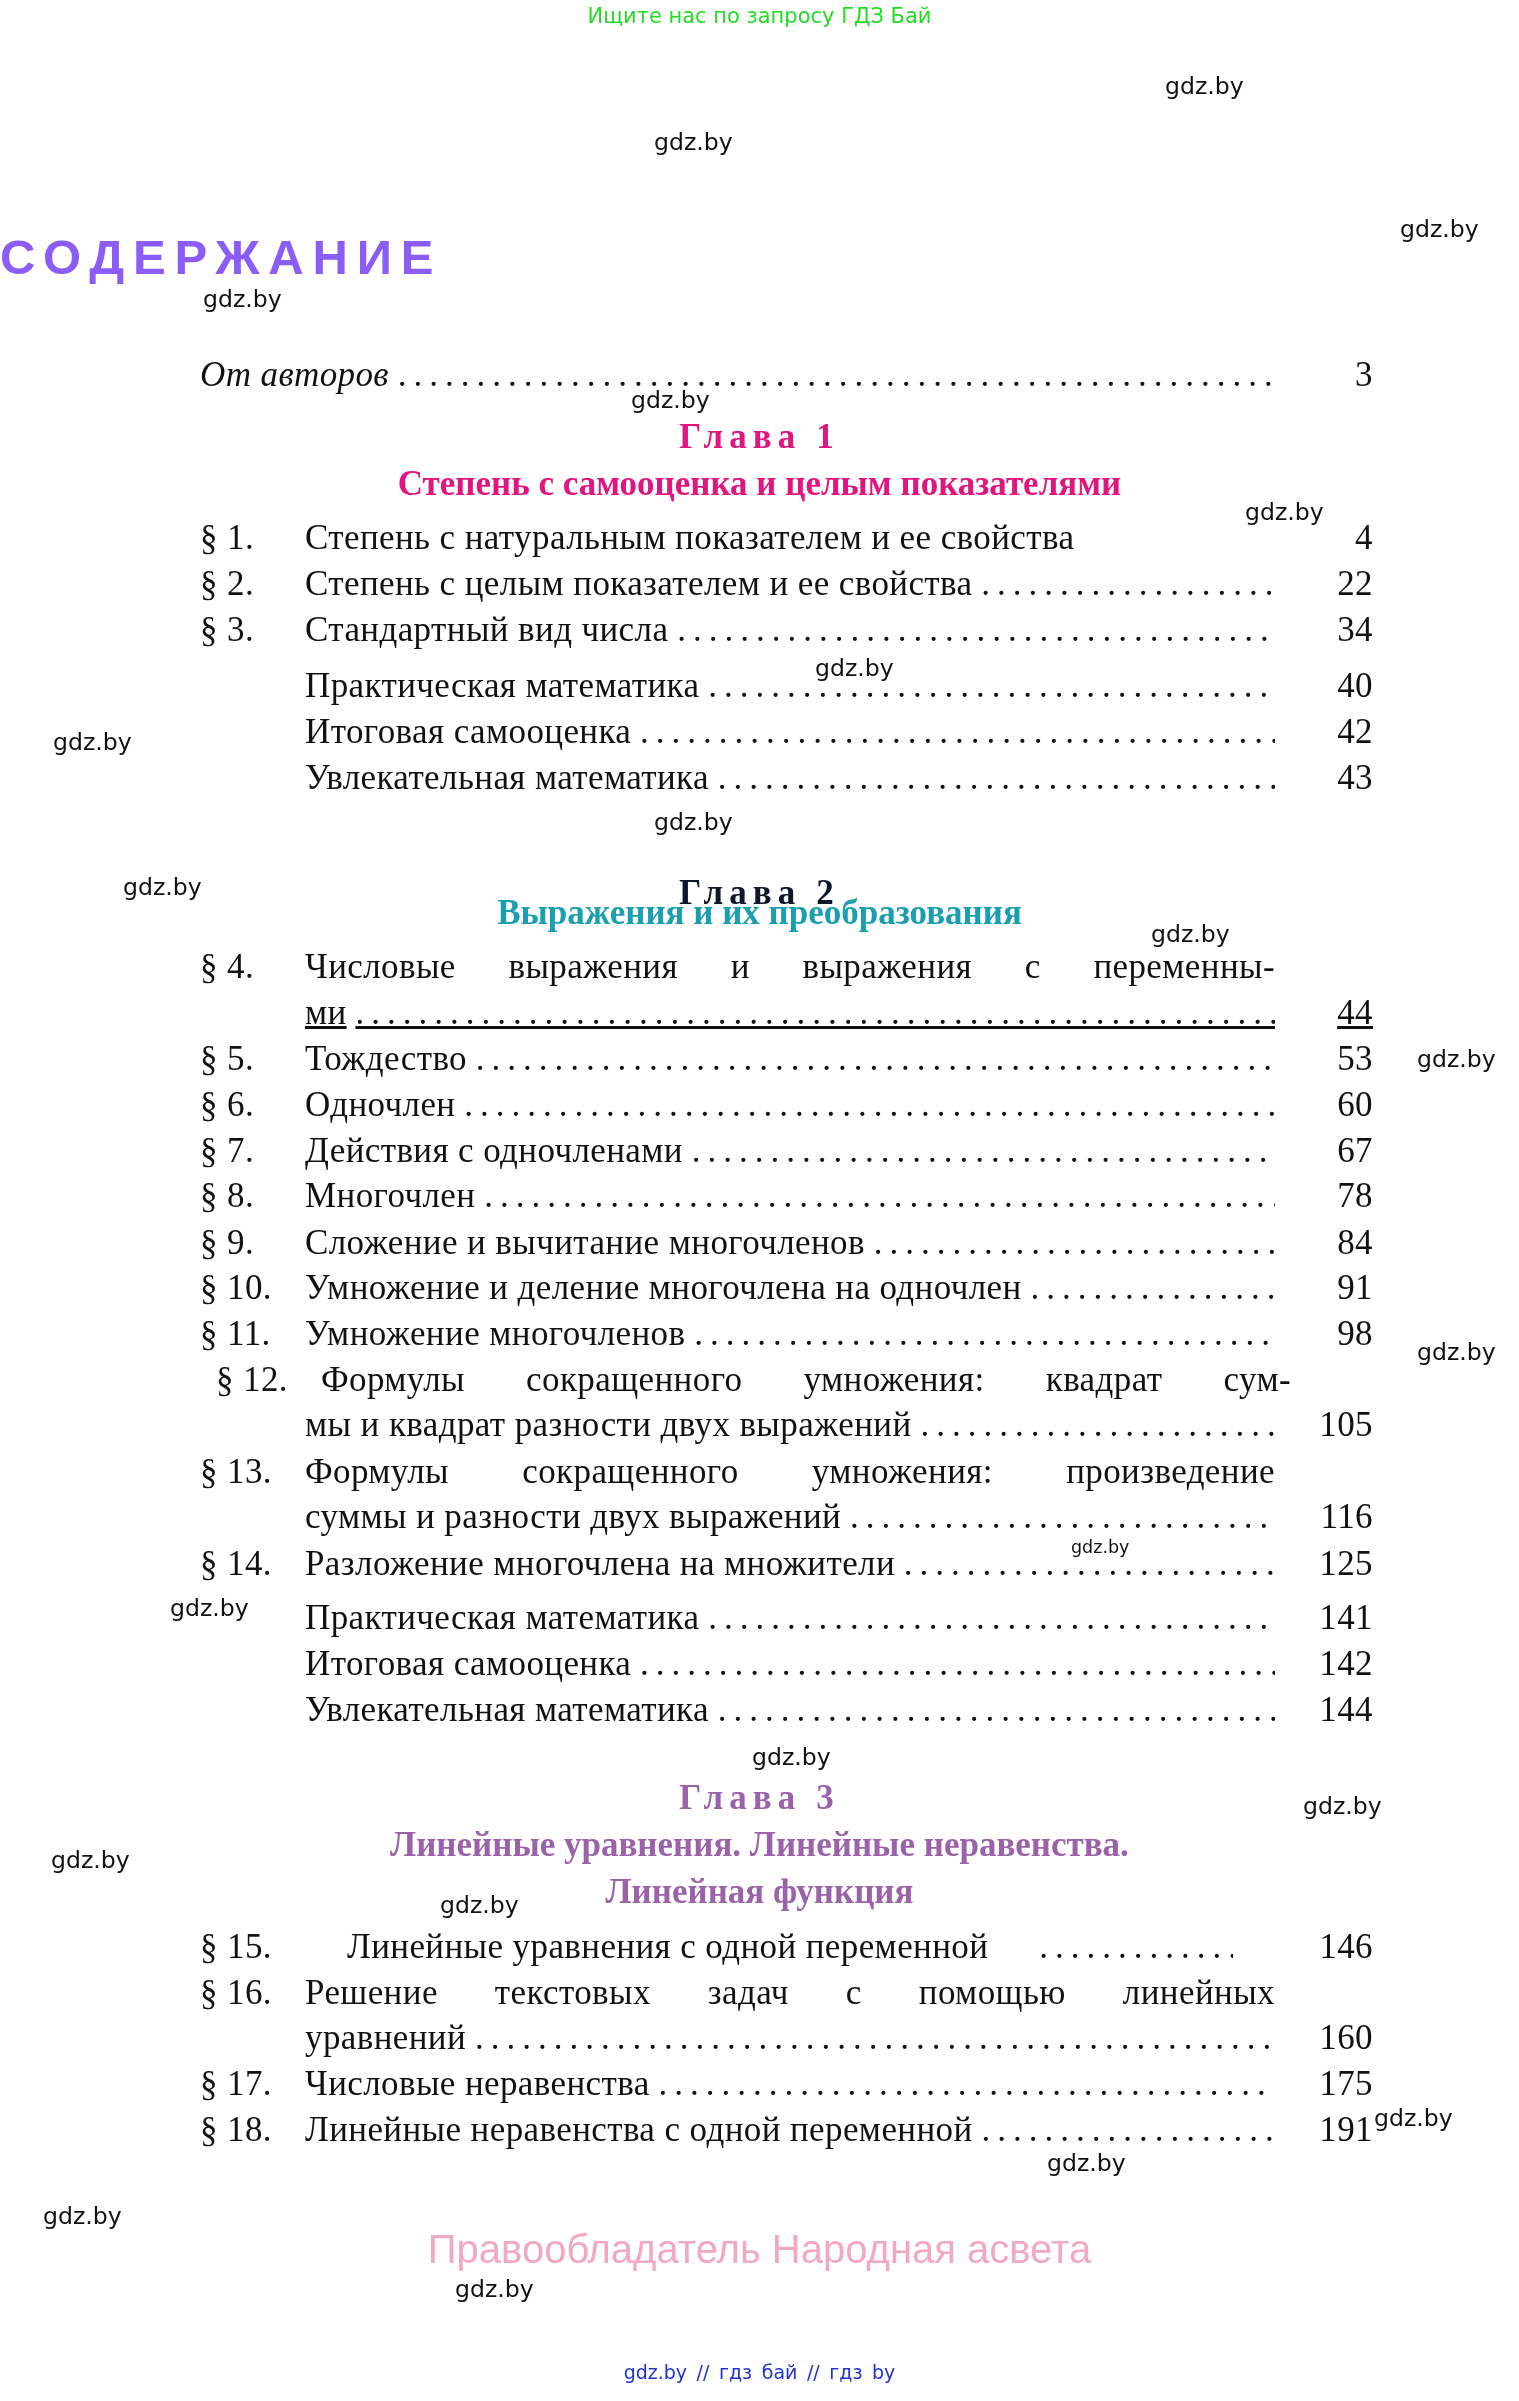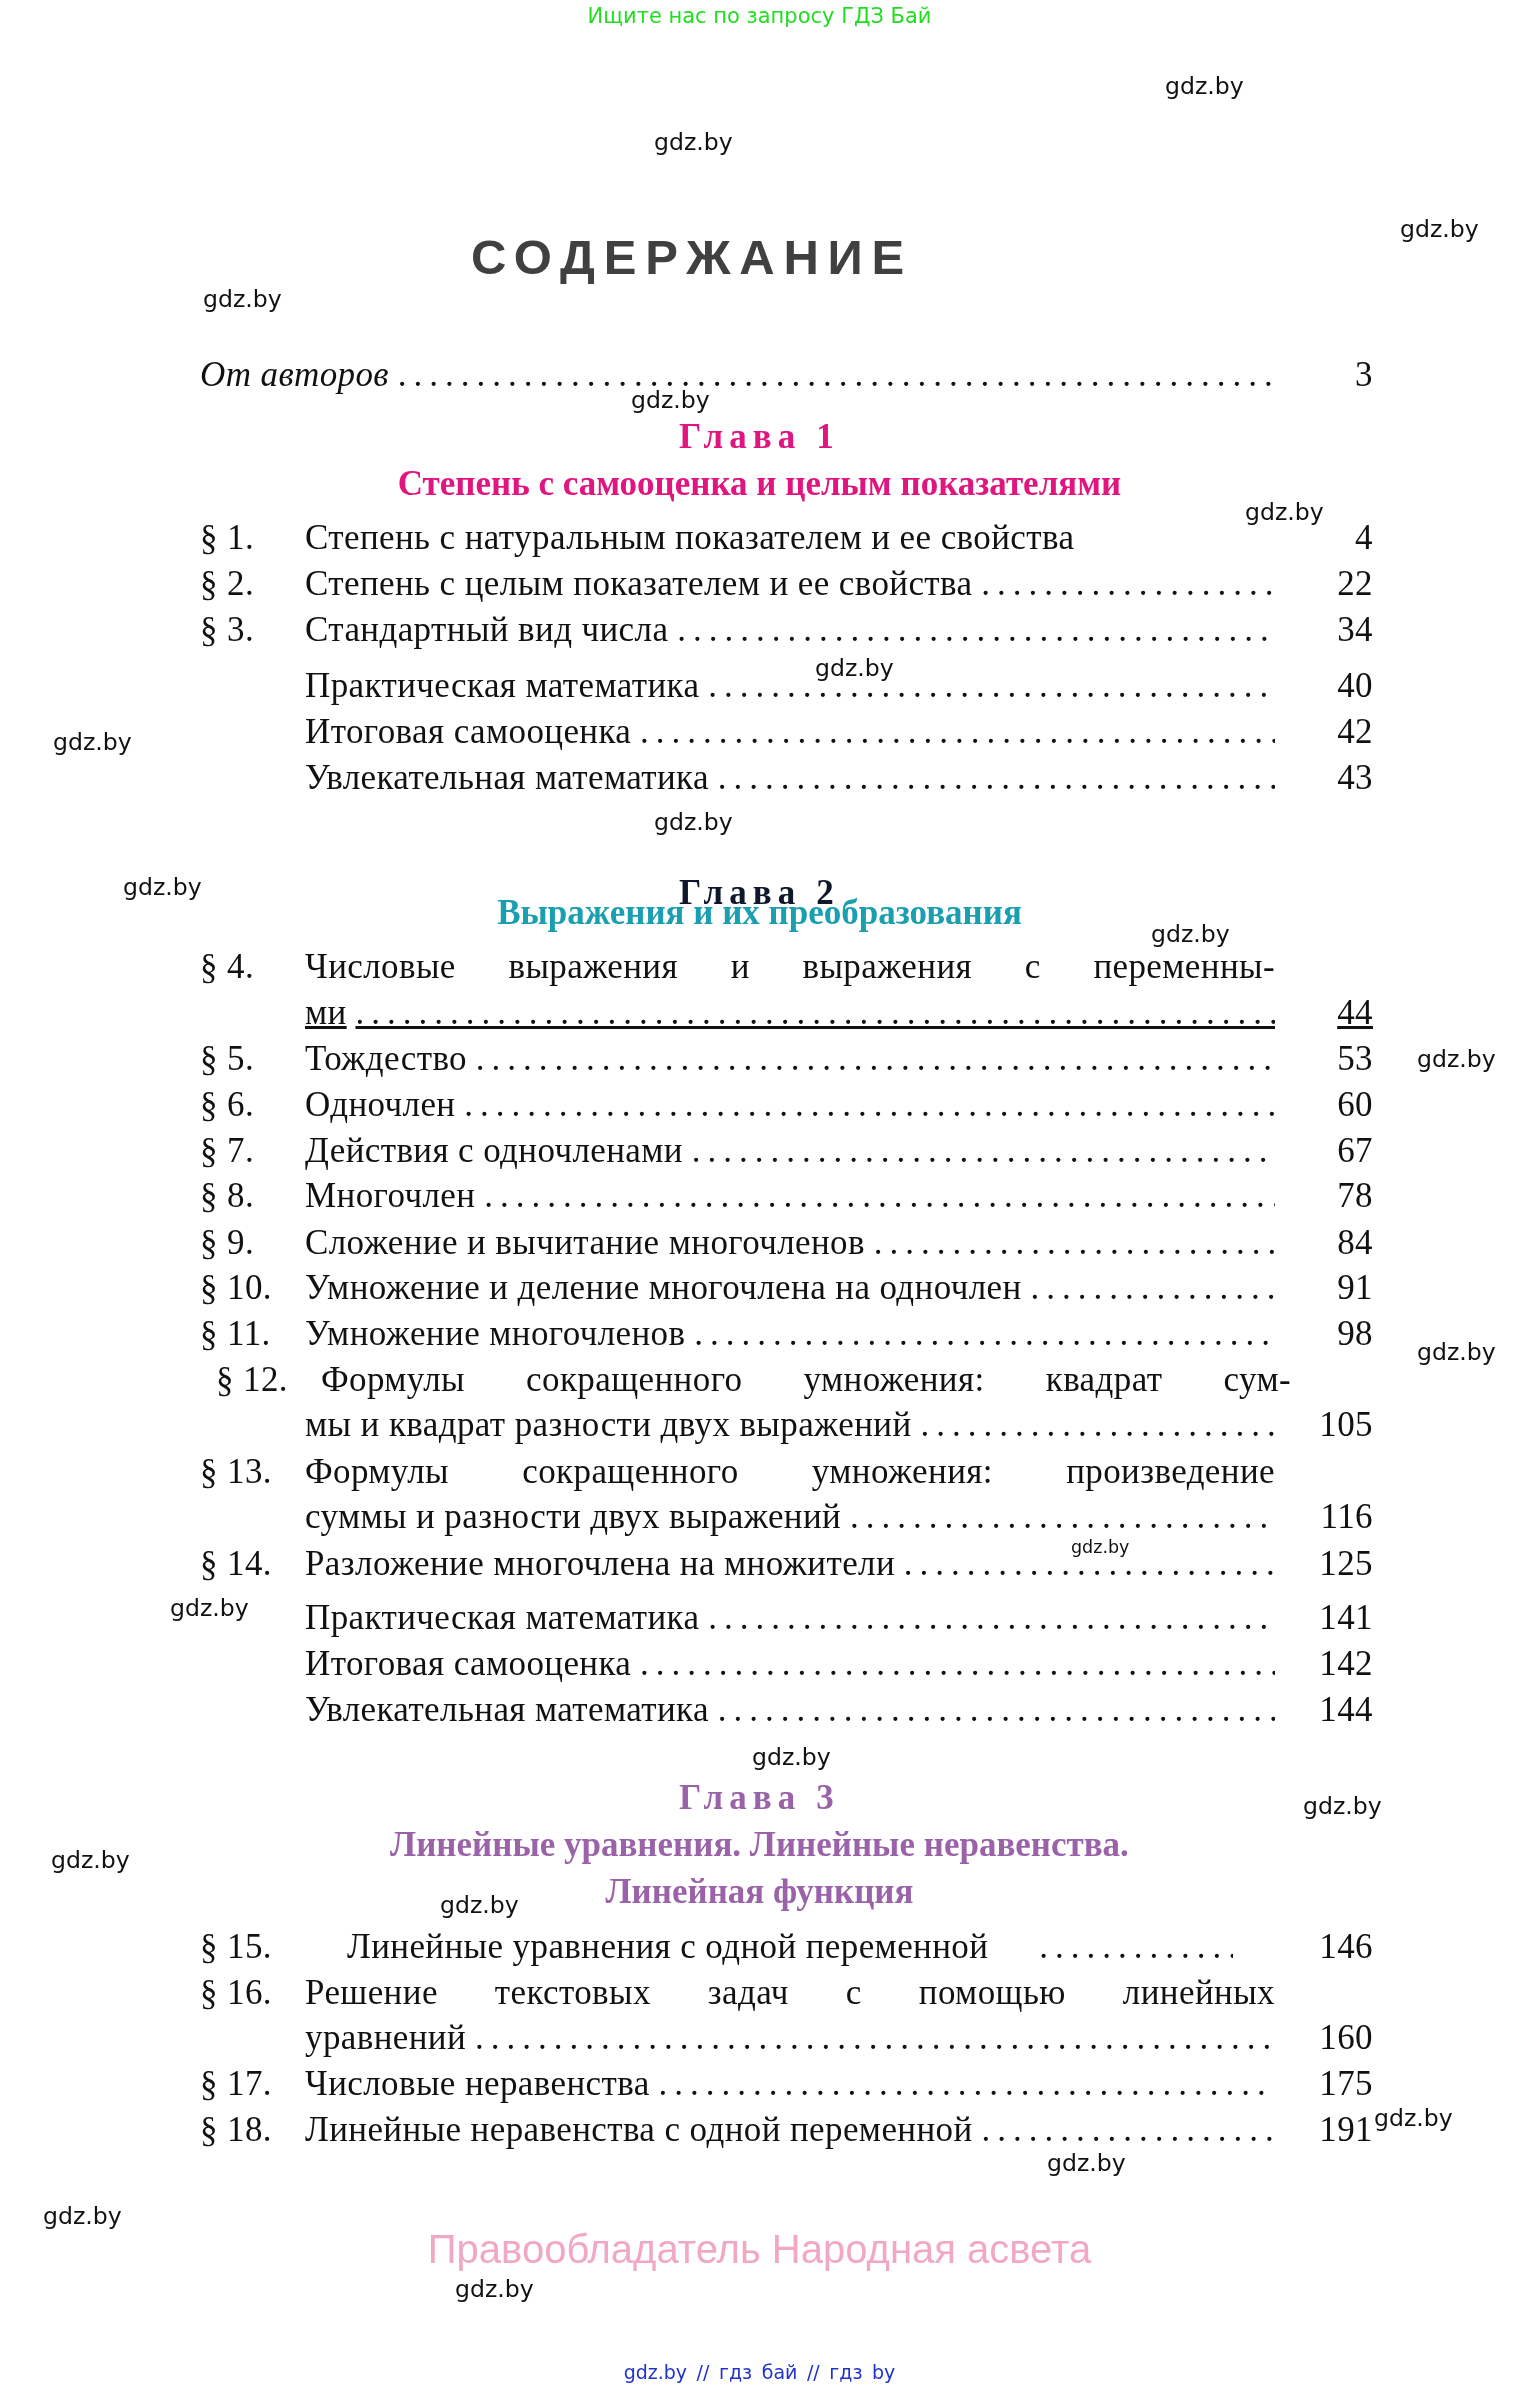--- a/index.html
+++ b/index.html
@@ -1,20 +1,20 @@
 <!DOCTYPE html>
 <html style="font-size:14px"><head>
 <meta charset="utf-8">
 <style>
   html, body { margin:0; padding:0; background:#ffffff; }
   body { width:1519px; height:2401px; position:relative; overflow:hidden; }
   .abs { position:absolute; }
   .topbar { left:0; width:1519px; top:3.5px; text-align:center; color:#22dd22;
             font-family:"DejaVu Sans", sans-serif; font-size:21px; }
-  .title { left:0; width:1384px; top:229px; text-align:center; color:#404040;
+  .title { left:0; width:1384px; top:229px; color:#8b5cf6;
            font-family:"Liberation Sans", sans-serif; font-weight:bold; font-size:49px; letter-spacing:8.8px; }
   .chap { left:0; width:1519px; text-align:center; font-family:"Liberation Serif", serif; font-weight:bold; }
   .chap-label { font-size:35px; letter-spacing:6.1px; }
   .chap-sub { font-size:35px; }
   .row { left:200px; width:1173px; height:46px; font-family:"Liberation Serif", serif; font-size:35px; color:#111;
          display:flex; align-items:baseline; letter-spacing:0.4px; }
   .row .num { width:105px; flex:none; white-space:nowrap; }
   .row .txt { flex:none; white-space:nowrap; }
   .row .dots { flex:1 1 auto; overflow:hidden; white-space:nowrap; margin:0 19px 0 8.8px; letter-spacing:7px; }
   .row .pg { width:79px; flex:none; text-align:right; }

